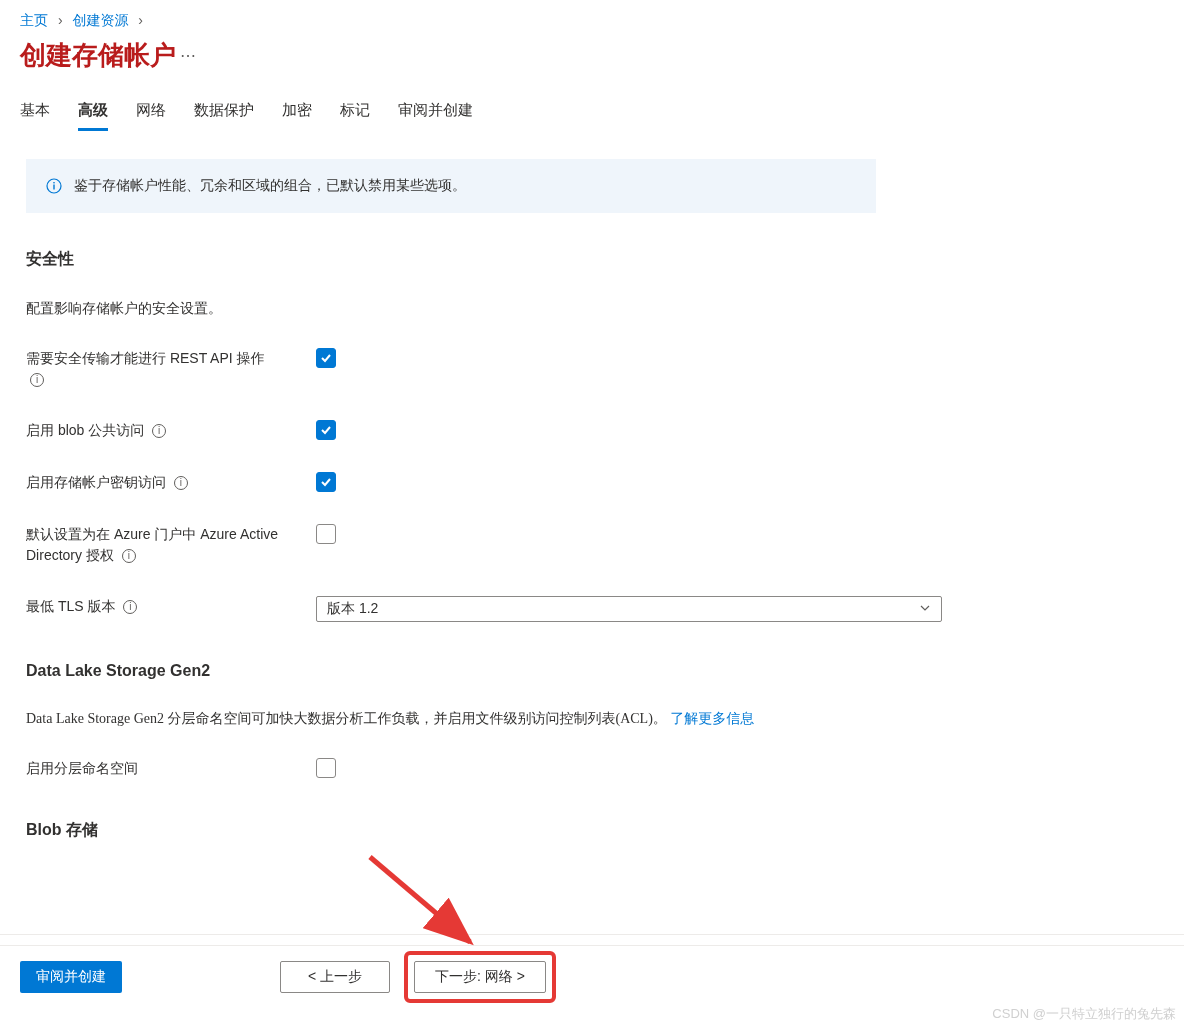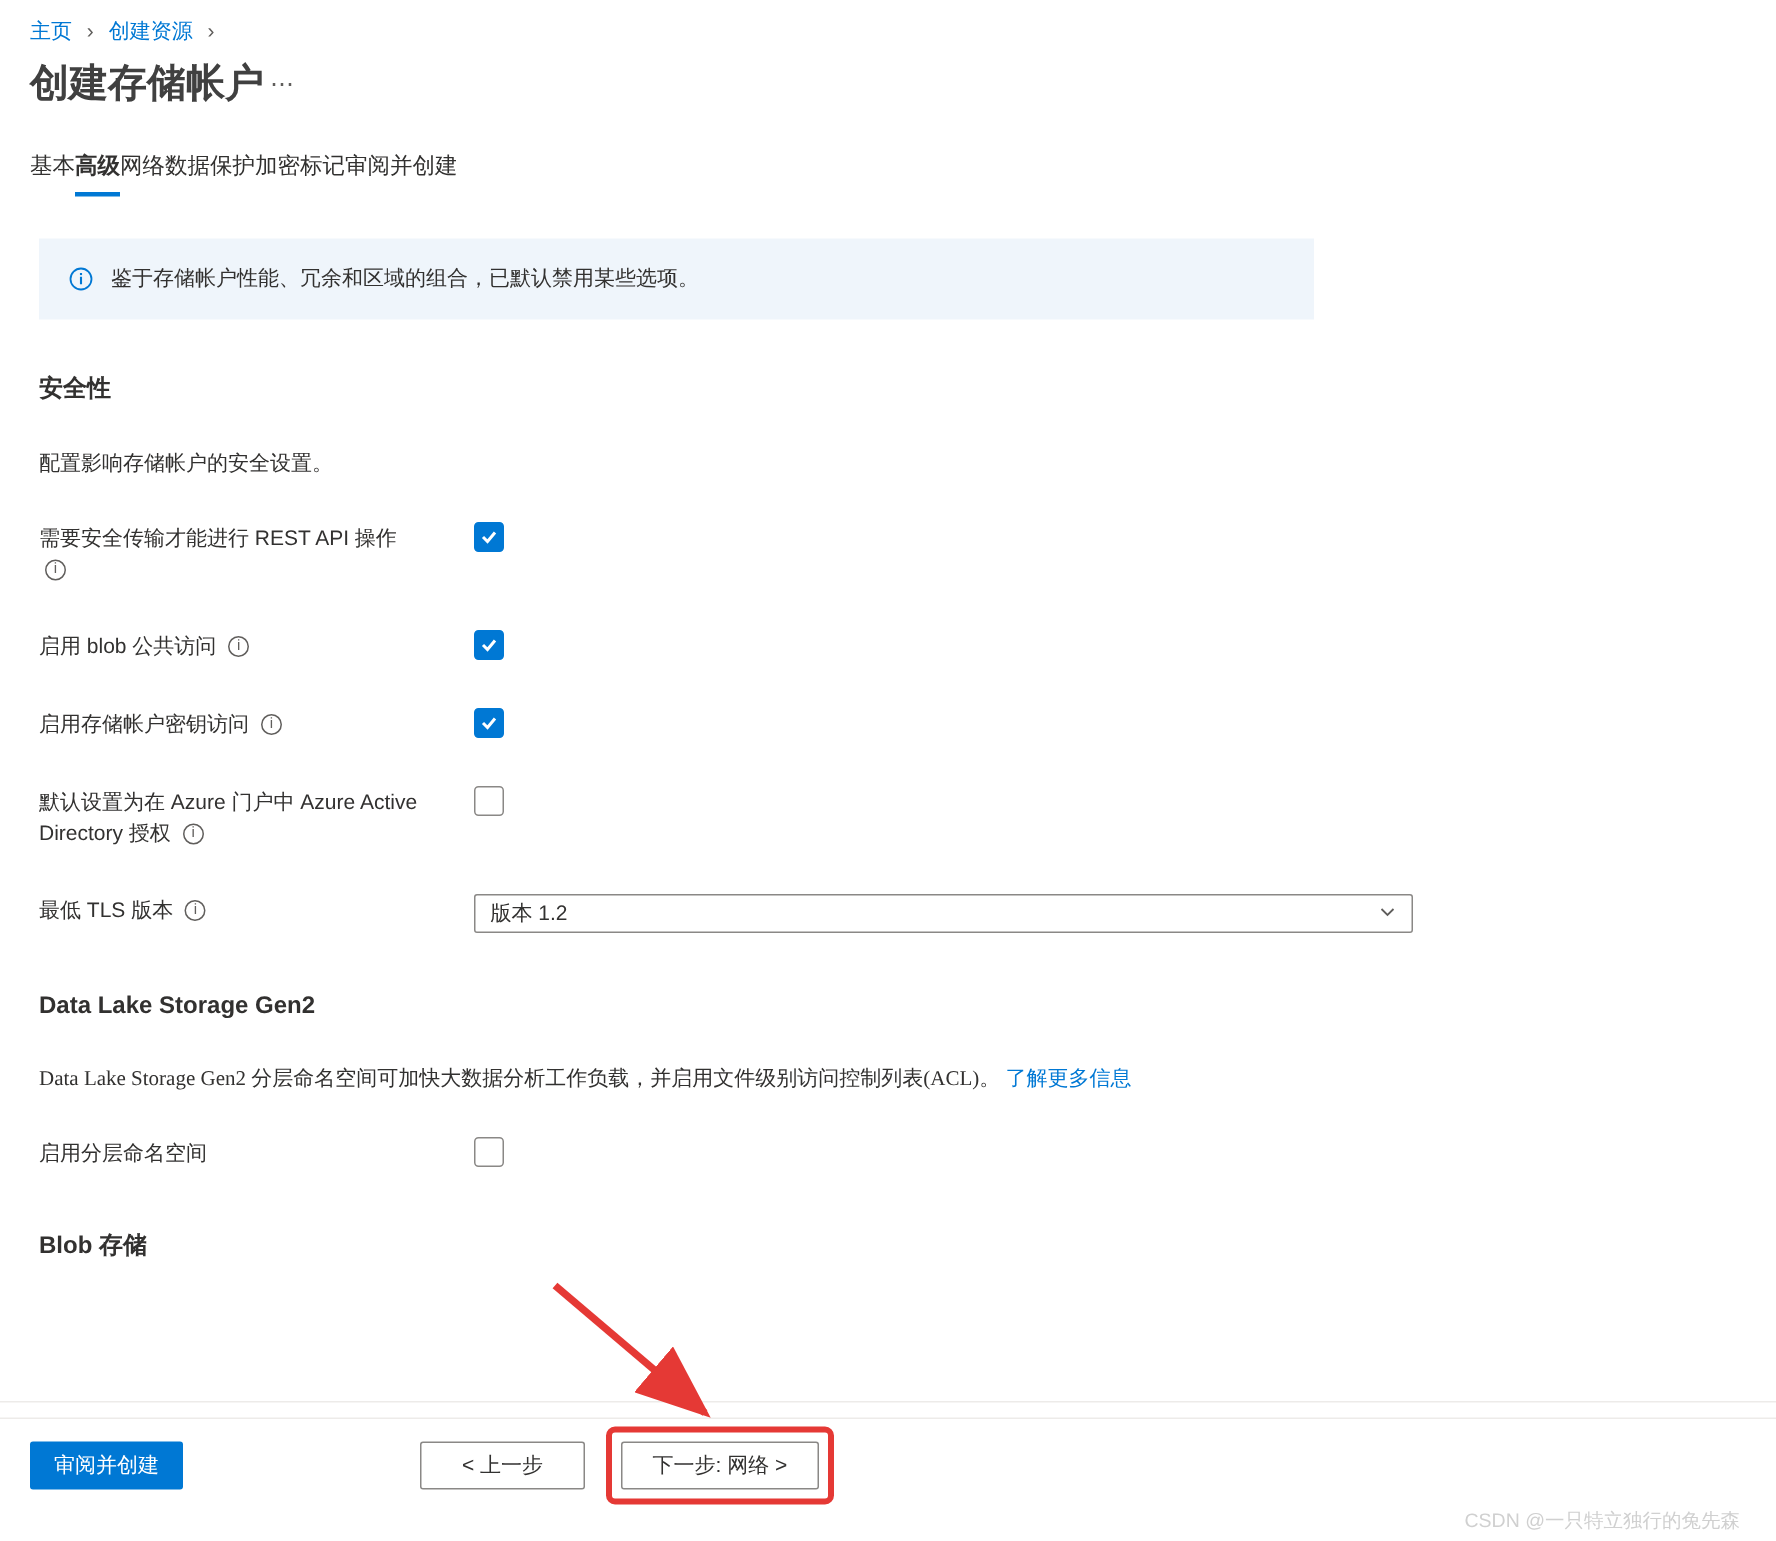--- a/index.html
+++ b/index.html
@@ -23,28 +23,29 @@
     
     
     .page-title-row {
       display: flex;
       align-items: center;
       padding: 0 20px 20px 20px;
     }
     .page-title {
       font-size: 26px;
       font-weight: 600;
-      color: #404040;
+      color: #b91c1c;
       margin-right: 4px;
     }
     .title-ellipsis { color: #605e5c; font-size: 16px; }
     
     
     .tabs {
       display: flex;
+      gap: 28px;
       padding: 0 20px;
       border-bottom: none;
       margin-bottom: 28px;
     }
     .tab {
       padding: 8px 0;
       font-size: 15px;
       color: #323130;
       cursor: pointer;
       border-bottom: 3px solid transparent;
@@ -201,21 +202,21 @@
       position: absolute;
       left: 360px;
       bottom: 60px;
       pointer-events: none;
     }
     
     
     .watermark {
       position: absolute;
       bottom: 4px;
-      right: 24px;
+      right: 8px;
       font-size: 13px;
       color: #d0d0d0;
     }
 
     
     .bottom-divider {
       position: absolute;
       left: 0; right: 0;
       top: 945px;
       border-top: 1px solid #edebe9;

